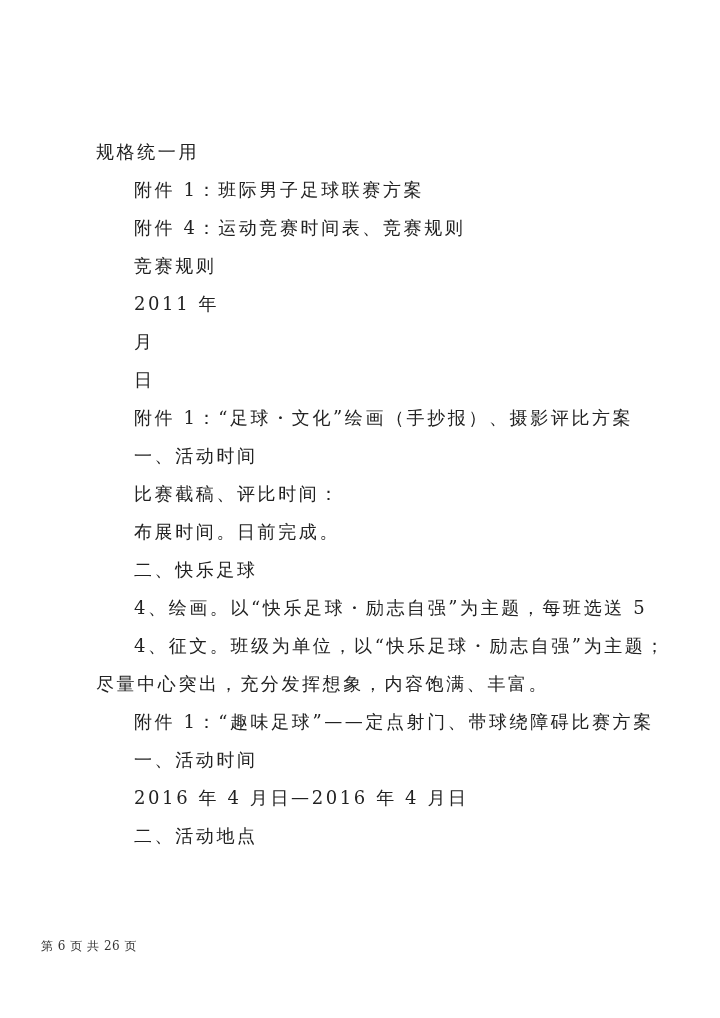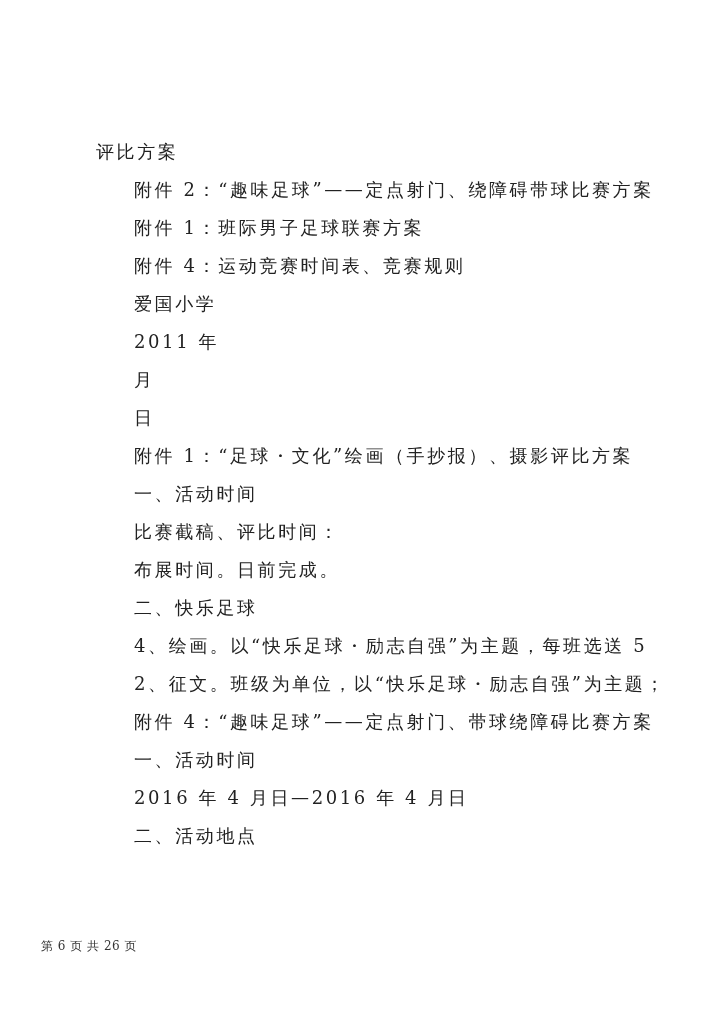--- a/index.html
+++ b/index.html
@@ -20,34 +20,34 @@
       position: absolute; left: 0; top: 938px; width: 720px; text-align: left;
       font-family: "DejaVu Serif", "Liberation Serif", serif;
       font-size: 12px; color: #333333; letter-spacing: 0.5px; padding-left: 41px;
     }
   </style>
 </head>
 <body>
 
 <div class="page">
   <div class="content">
-    <div class="line">评比方案</div>
-    <div class="line indent">附件 2：“趣味足球”——定点射门、绕障碍带球比赛方案</div>
+    <div class="line">规格统一用</div>
     <div class="line indent">附件 1：班际男子足球联赛方案</div>
     <div class="line indent">附件 4：运动竞赛时间表、竞赛规则</div>
-    <div class="line indent">爱国小学</div>
+    <div class="line indent">竞赛规则</div>
     <div class="line indent">2011 年</div>
     <div class="line indent">月</div>
     <div class="line indent">日</div>
     <div class="line indent">附件 1：“足球・文化”绘画（手抄报）、摄影评比方案</div>
     <div class="line indent">一、活动时间</div>
     <div class="line indent">比赛截稿、评比时间：</div>
     <div class="line indent">布展时间。日前完成。</div>
     <div class="line indent">二、快乐足球</div>
     <div class="line indent">4、绘画。以“快乐足球・励志自强”为主题，每班选送 5</div>
-    <div class="line indent">2、征文。班级为单位，以“快乐足球・励志自强”为主题；</div>
-    <div class="line indent">附件 4：“趣味足球”——定点射门、带球绕障碍比赛方案</div>
+    <div class="line indent">4、征文。班级为单位，以“快乐足球・励志自强”为主题；</div>
+    <div class="line">尽量中心突出，充分发挥想象，内容饱满、丰富。</div>
+    <div class="line indent">附件 1：“趣味足球”——定点射门、带球绕障碍比赛方案</div>
     <div class="line indent">一、活动时间</div>
     <div class="line indent">2016 年 4 月日—2016 年 4 月日</div>
     <div class="line indent">二、活动地点</div>
   </div>
   <div class="footer">第 6 页  共 26 页</div>
 </div>
 
 </body></html>

